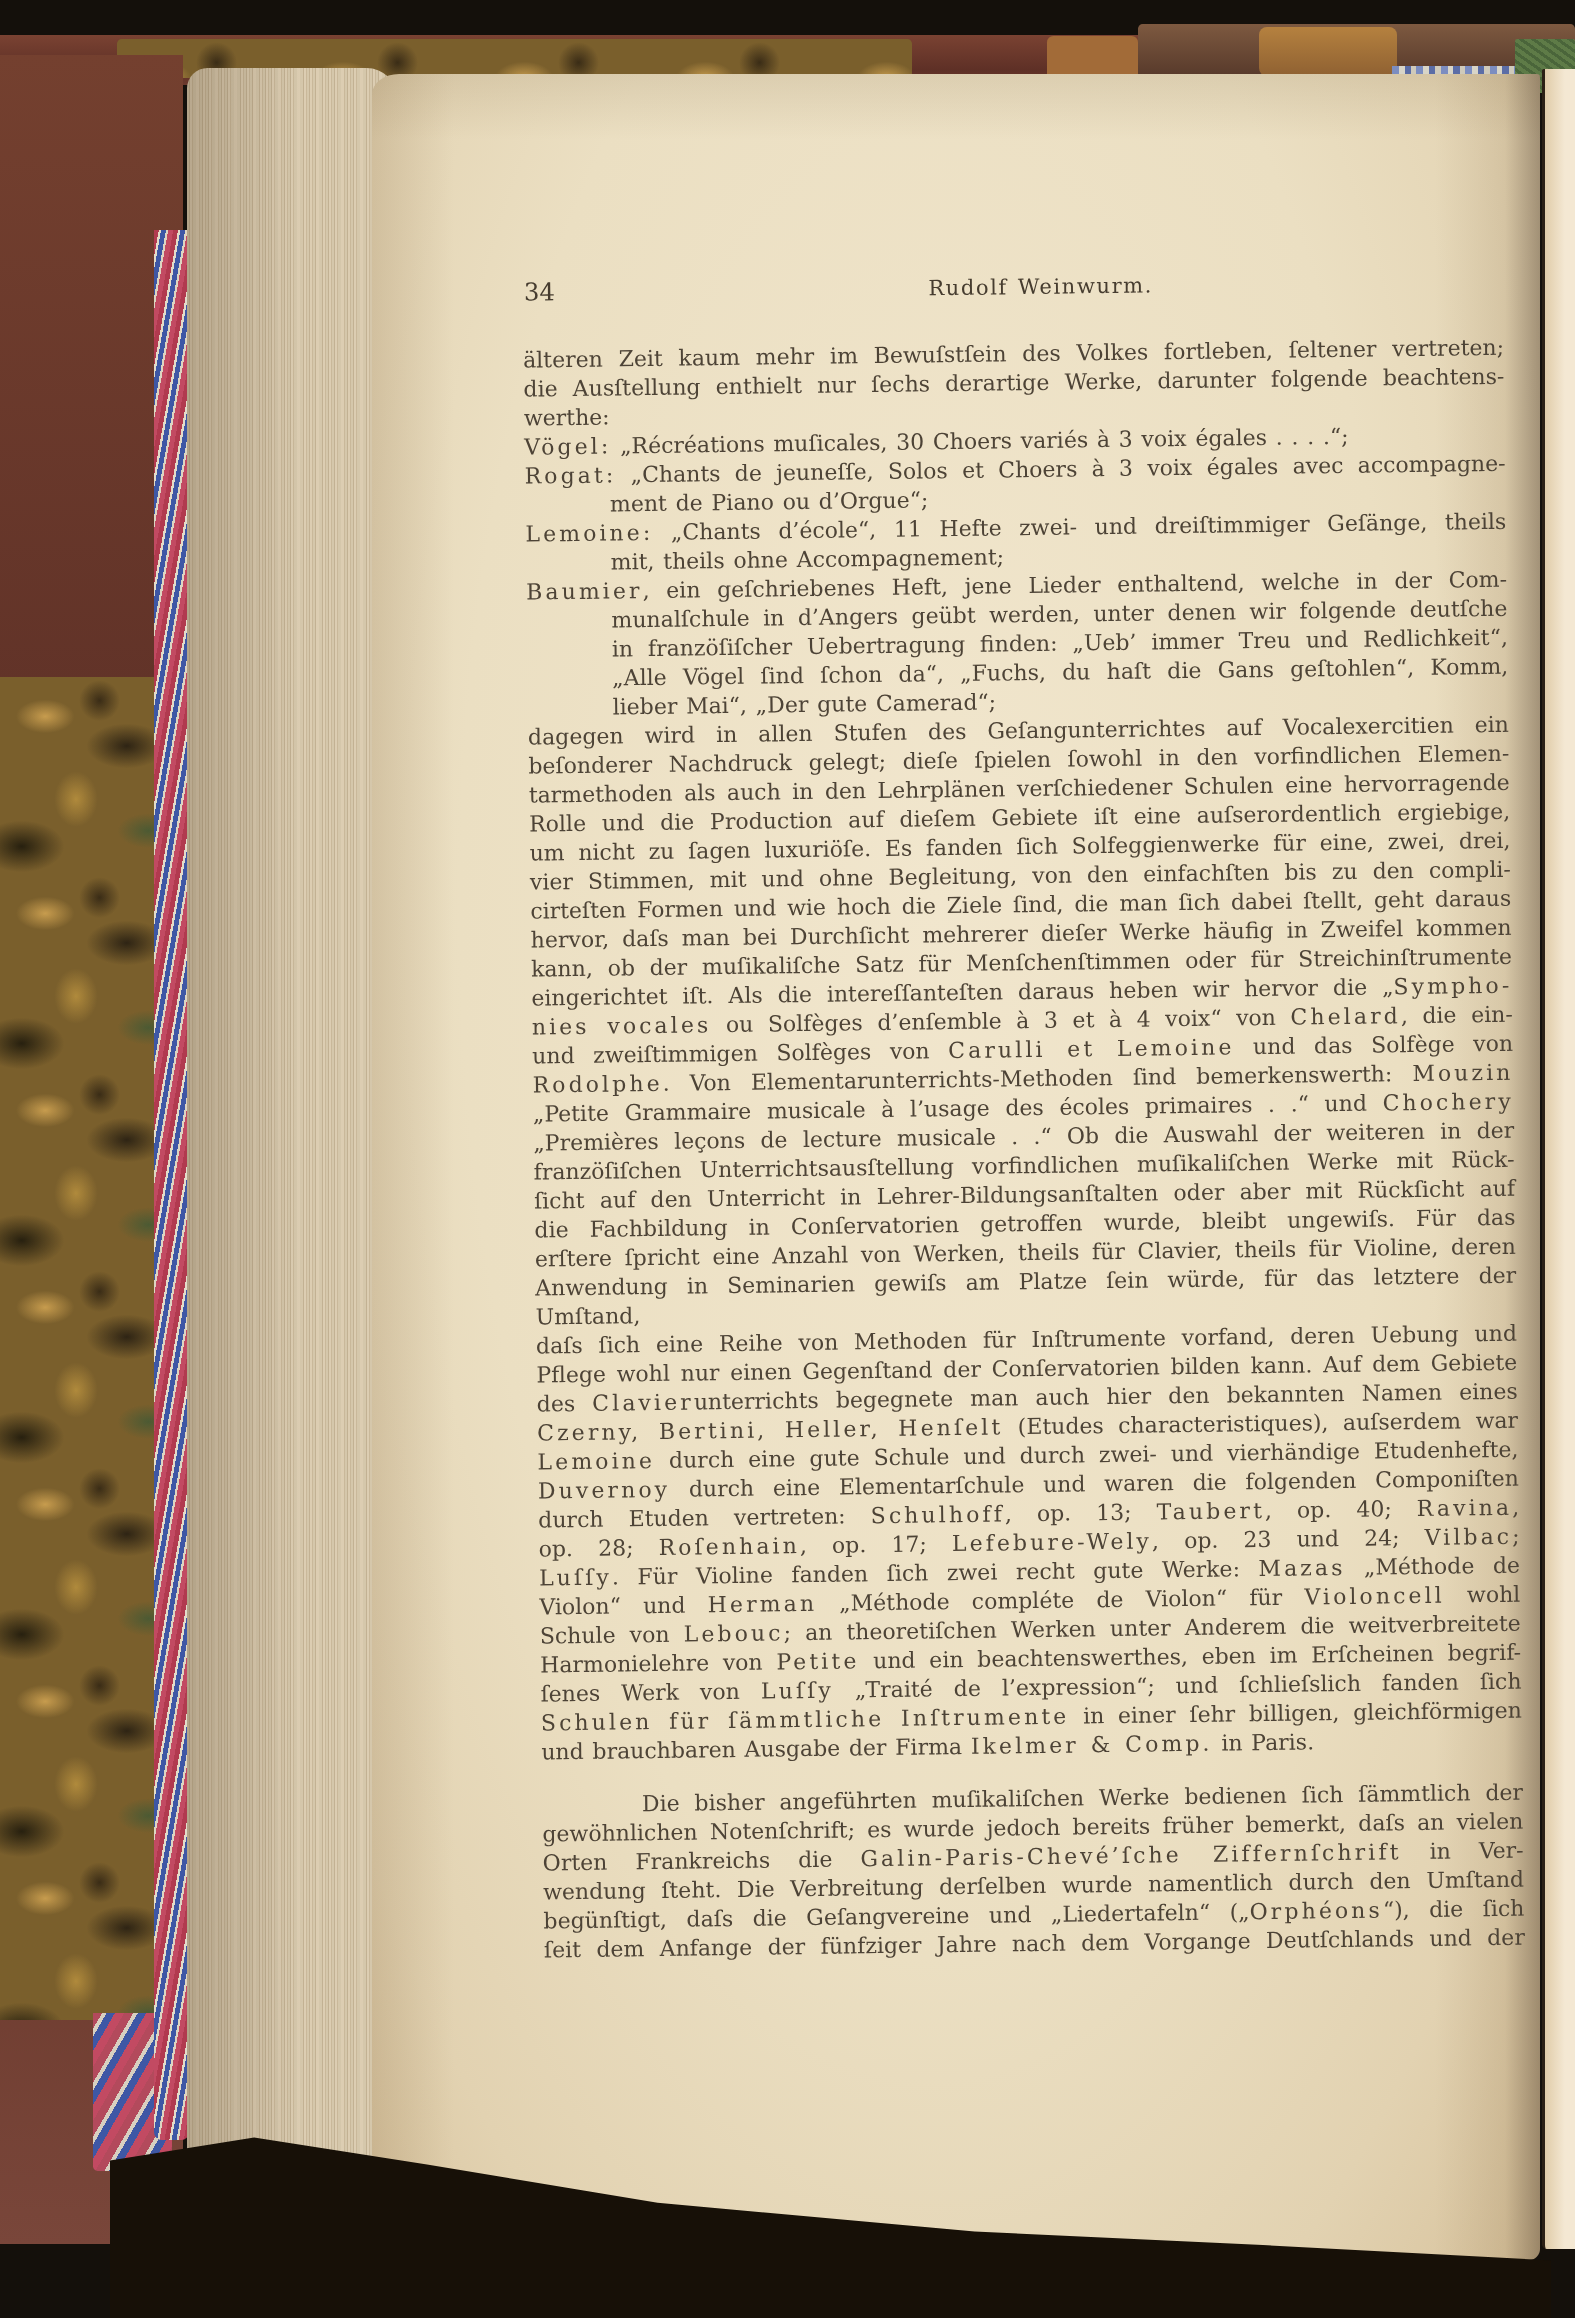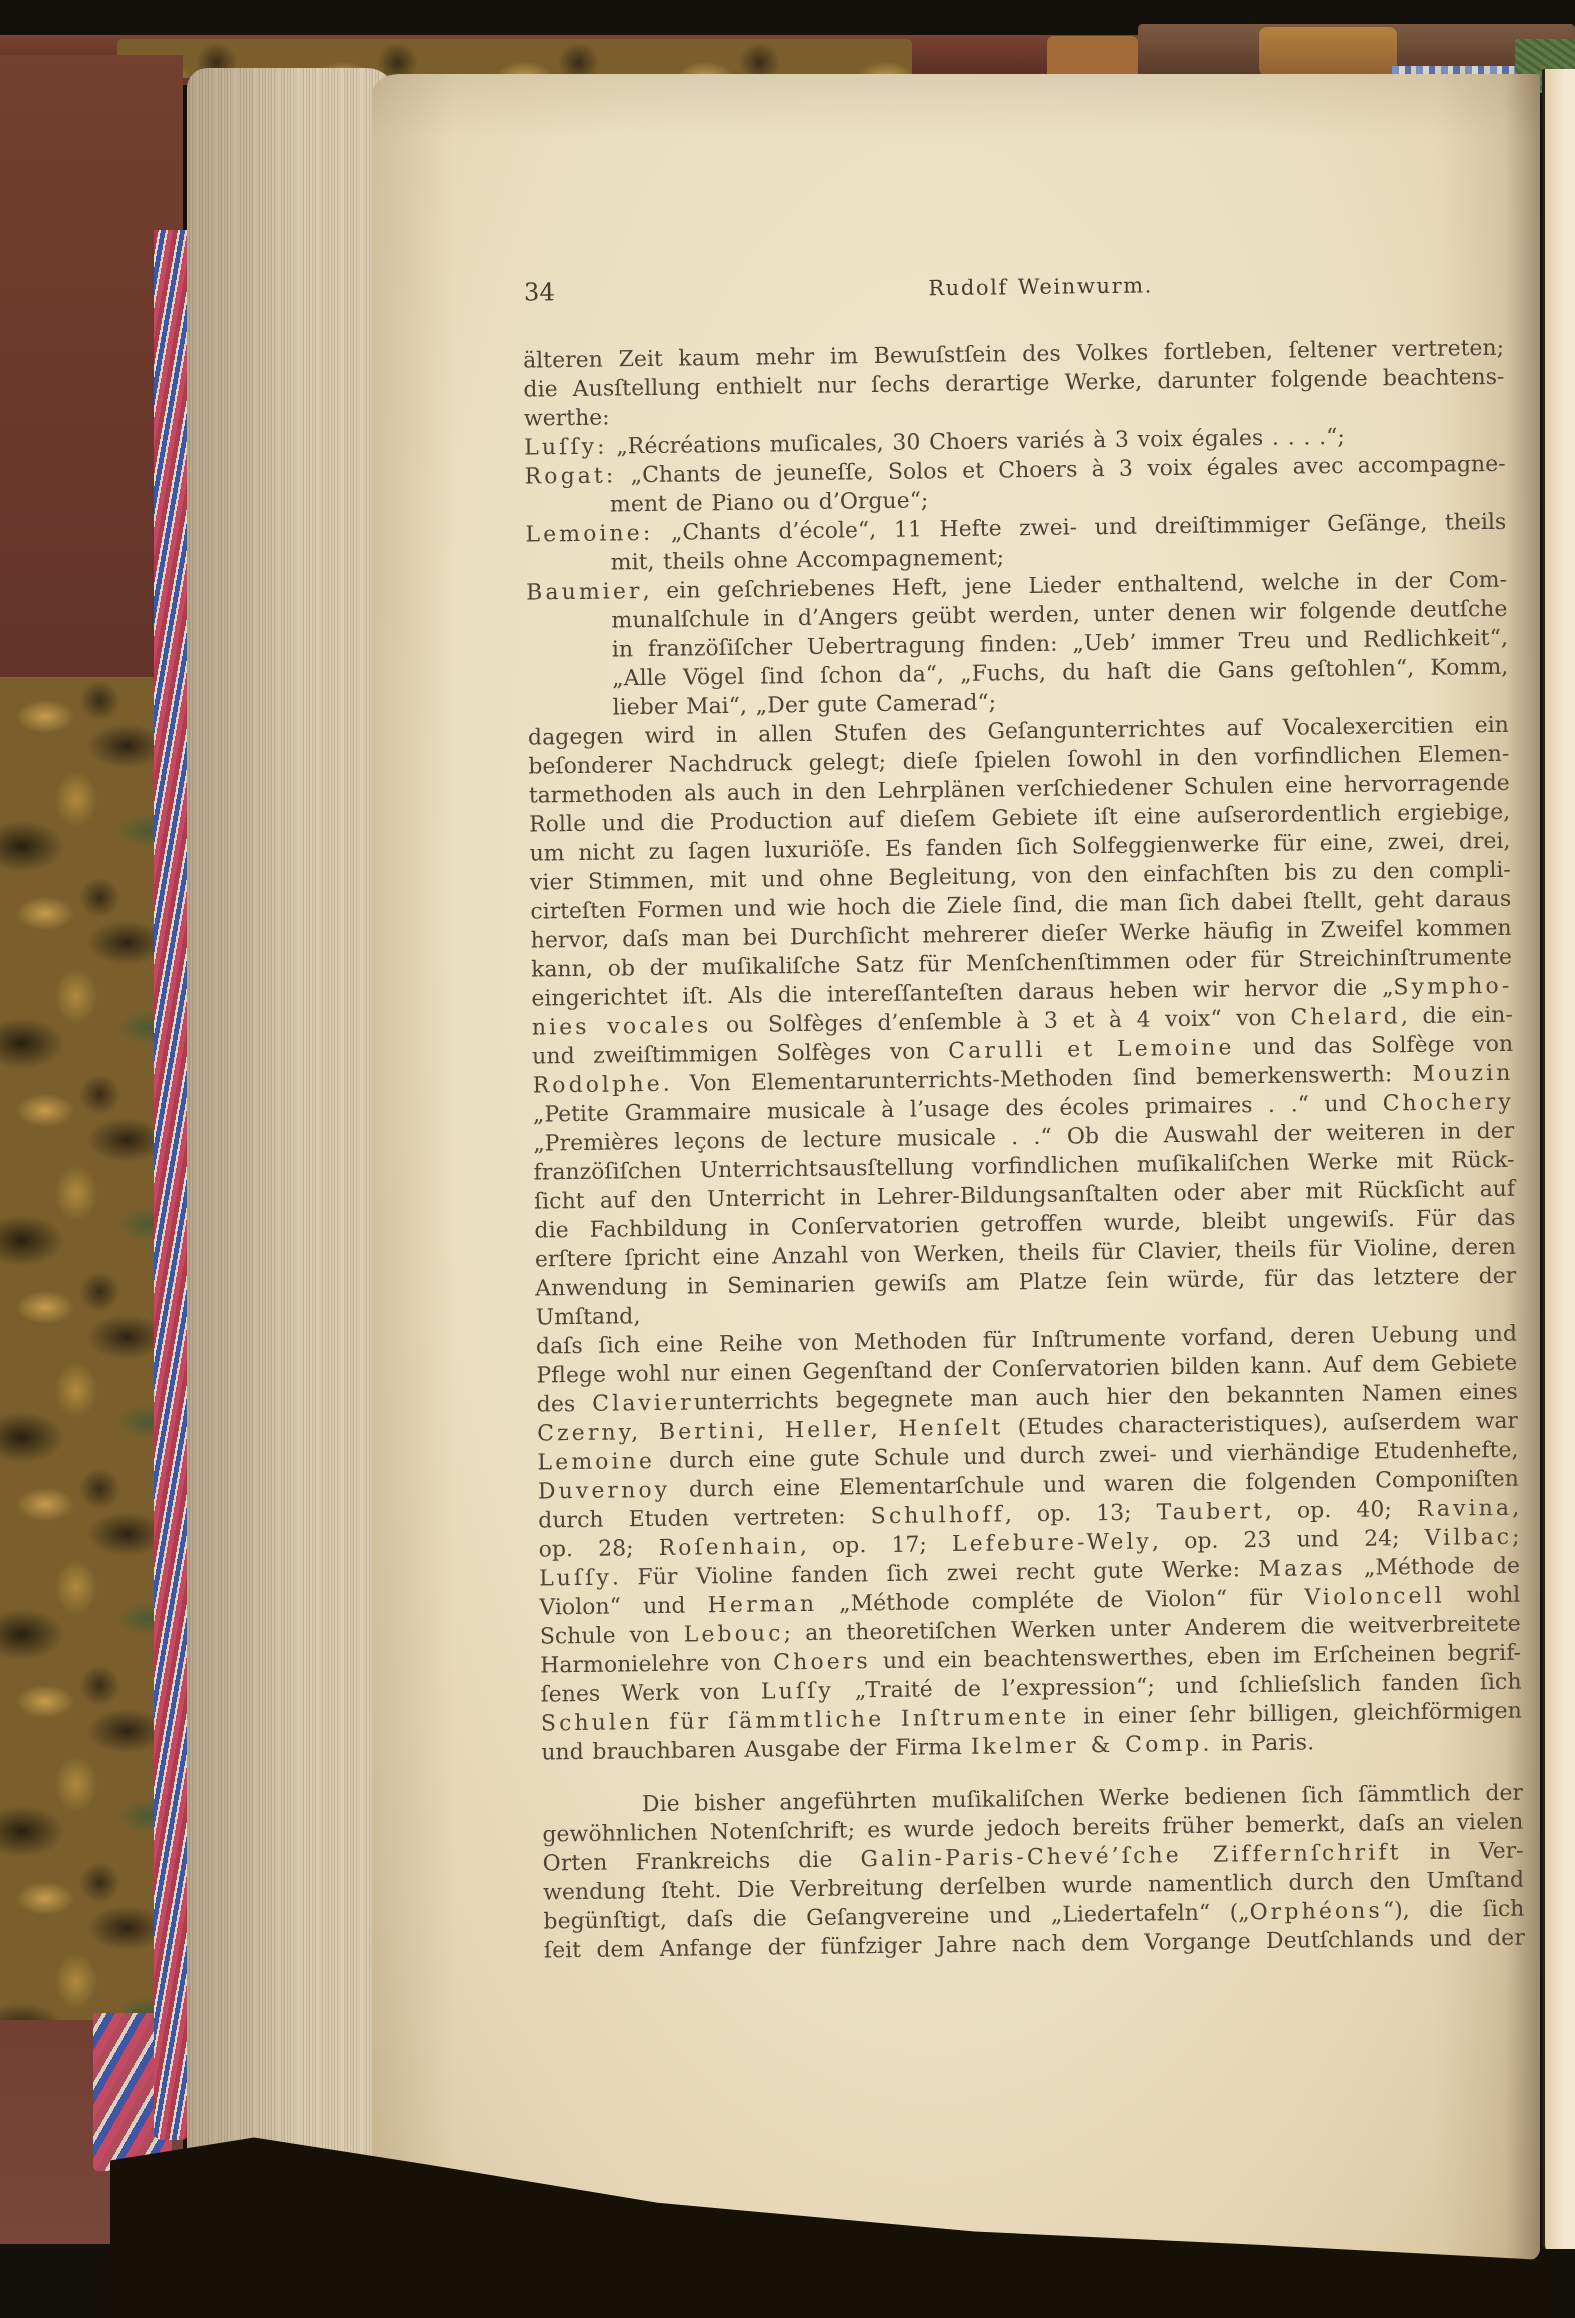--- a/index.html
+++ b/index.html
@@ -96,21 +96,21 @@
 
   <div class="page-text">
     <div class="header-row">
       <span class="page-number">34</span>
       <span class="running-header">Rudolf Weinwurm.</span>
     </div>
     <div>
         <div class="line full"><span>älteren Zeit kaum mehr im Bewuſstſein des Volkes fortleben, ſeltener vertreten;</span></div>
         <div class="line full"><span>die Ausſtellung enthielt nur ſechs derartige Werke, darunter folgende beachtens-</span></div>
         <div class="line"><span>werthe:</span></div>
-        <div class="line"><span class="sperr">Luſſy:</span><span> „Récréations muſicales, 30 Choers variés à 3 voix égales . . . .“;</span></div>
+        <div class="line"><span class="sperr">Vögel:</span><span> „Récréations muſicales, 30 Choers variés à 3 voix égales . . . .“;</span></div>
         <div class="line full"><span class="sperr">Rogat:</span><span> „Chants de jeuneſſe, Solos et Choers à 3 voix égales avec accompagne-</span></div>
         <div class="line hang"><span>ment de Piano ou d’Orgue“;</span></div>
         <div class="line full"><span class="sperr">Lemoine:</span><span> „Chants d’école“, 11 Hefte zwei- und dreiſtimmiger Geſänge, theils</span></div>
         <div class="line hang"><span>mit, theils ohne Accompagnement;</span></div>
         <div class="line full"><span class="sperr">Baumier</span><span>, ein geſchriebenes Heft, jene Lieder enthaltend, welche in der Com-</span></div>
         <div class="line hang full"><span>munalſchule in d’Angers geübt werden, unter denen wir folgende deutſche</span></div>
         <div class="line hang full"><span>in franzöſiſcher Uebertragung finden: „Ueb’ immer Treu und Redlichkeit“,</span></div>
         <div class="line hang full"><span>„Alle Vögel ſind ſchon da“, „Fuchs, du haſt die Gans geſtohlen“, Komm,</span></div>
         <div class="line hang"><span>lieber Mai“, „Der gute Camerad“;</span></div>
         <div class="line full"><span>dagegen wird in allen Stufen des Geſangunterrichtes auf Vocalexercitien ein</span></div>
@@ -137,21 +137,21 @@
         <div class="line full"><span>Pflege wohl nur einen Gegenſtand der Conſervatorien bilden kann. Auf dem Gebiete</span></div>
         <div class="line full"><span>des </span><span class="sperr">Clavier</span><span>unterrichts begegnete man auch hier den bekannten Namen eines</span></div>
         <div class="line full"><span class="sperr">Czerny, Bertini, Heller, Henſelt</span><span> (Etudes characteristiques), auſserdem war</span></div>
         <div class="line full"><span class="sperr">Lemoine</span><span> durch eine gute Schule und durch zwei- und vierhändige Etudenhefte,</span></div>
         <div class="line full"><span class="sperr">Duvernoy</span><span> durch eine Elementarſchule und waren die folgenden Componiſten</span></div>
         <div class="line full"><span>durch Etuden vertreten: </span><span class="sperr">Schulhoff</span><span>, op. 13; </span><span class="sperr">Taubert</span><span>, op. 40; </span><span class="sperr">Ravina</span><span>,</span></div>
         <div class="line full"><span>op. 28; </span><span class="sperr">Roſenhain</span><span>, op. 17; </span><span class="sperr">Lefebure-Wely</span><span>, op. 23 und 24; </span><span class="sperr">Vilbac</span><span>;</span></div>
         <div class="line full"><span class="sperr">Luſſy</span><span>. Für Violine fanden ſich zwei recht gute Werke: </span><span class="sperr">Mazas</span><span> „Méthode de</span></div>
         <div class="line full"><span>Violon“ und </span><span class="sperr">Herman</span><span> „Méthode compléte de Violon“ für </span><span class="sperr">Violoncell</span><span> wohl</span></div>
         <div class="line full"><span>Schule von </span><span class="sperr">Lebouc</span><span>; an theoretiſchen Werken unter Anderem die weitverbreitete</span></div>
-        <div class="line full"><span>Harmonielehre von </span><span class="sperr">Choers</span><span> und ein beachtenswerthes, eben im Erſcheinen begrif-</span></div>
+        <div class="line full"><span>Harmonielehre von </span><span class="sperr">Petite</span><span> und ein beachtenswerthes, eben im Erſcheinen begrif-</span></div>
         <div class="line full"><span>ſenes Werk von </span><span class="sperr">Luſſy</span><span> „Traité de l’expression“; und ſchlieſslich fanden ſich</span></div>
         <div class="line full"><span class="sperr">Schulen für ſämmtliche Inſtrumente</span><span> in einer ſehr billigen, gleichförmigen</span></div>
         <div class="line"><span>und brauchbaren Ausgabe der Firma </span><span class="sperr">Ikelmer &amp; Comp.</span><span> in Paris.</span></div>
         <div class="line para full gap"><span>Die bisher angeführten muſikaliſchen Werke bedienen ſich ſämmtlich der</span></div>
         <div class="line full"><span>gewöhnlichen Notenſchrift; es wurde jedoch bereits früher bemerkt, daſs an vielen</span></div>
         <div class="line full"><span>Orten Frankreichs die </span><span class="sperr">Galin-Paris-Chevé’ſche Ziffernſchrift</span><span> in Ver-</span></div>
         <div class="line full"><span>wendung ſteht. Die Verbreitung derſelben wurde namentlich durch den Umſtand</span></div>
         <div class="line full"><span>begünſtigt, daſs die Geſangvereine und „Liedertafeln“ („</span><span class="sperr">Orphéons</span><span>“), die ſich</span></div>
         <div class="line full"><span>ſeit dem Anfange der fünfziger Jahre nach dem Vorgange Deutſchlands und der</span></div>
       </div>

